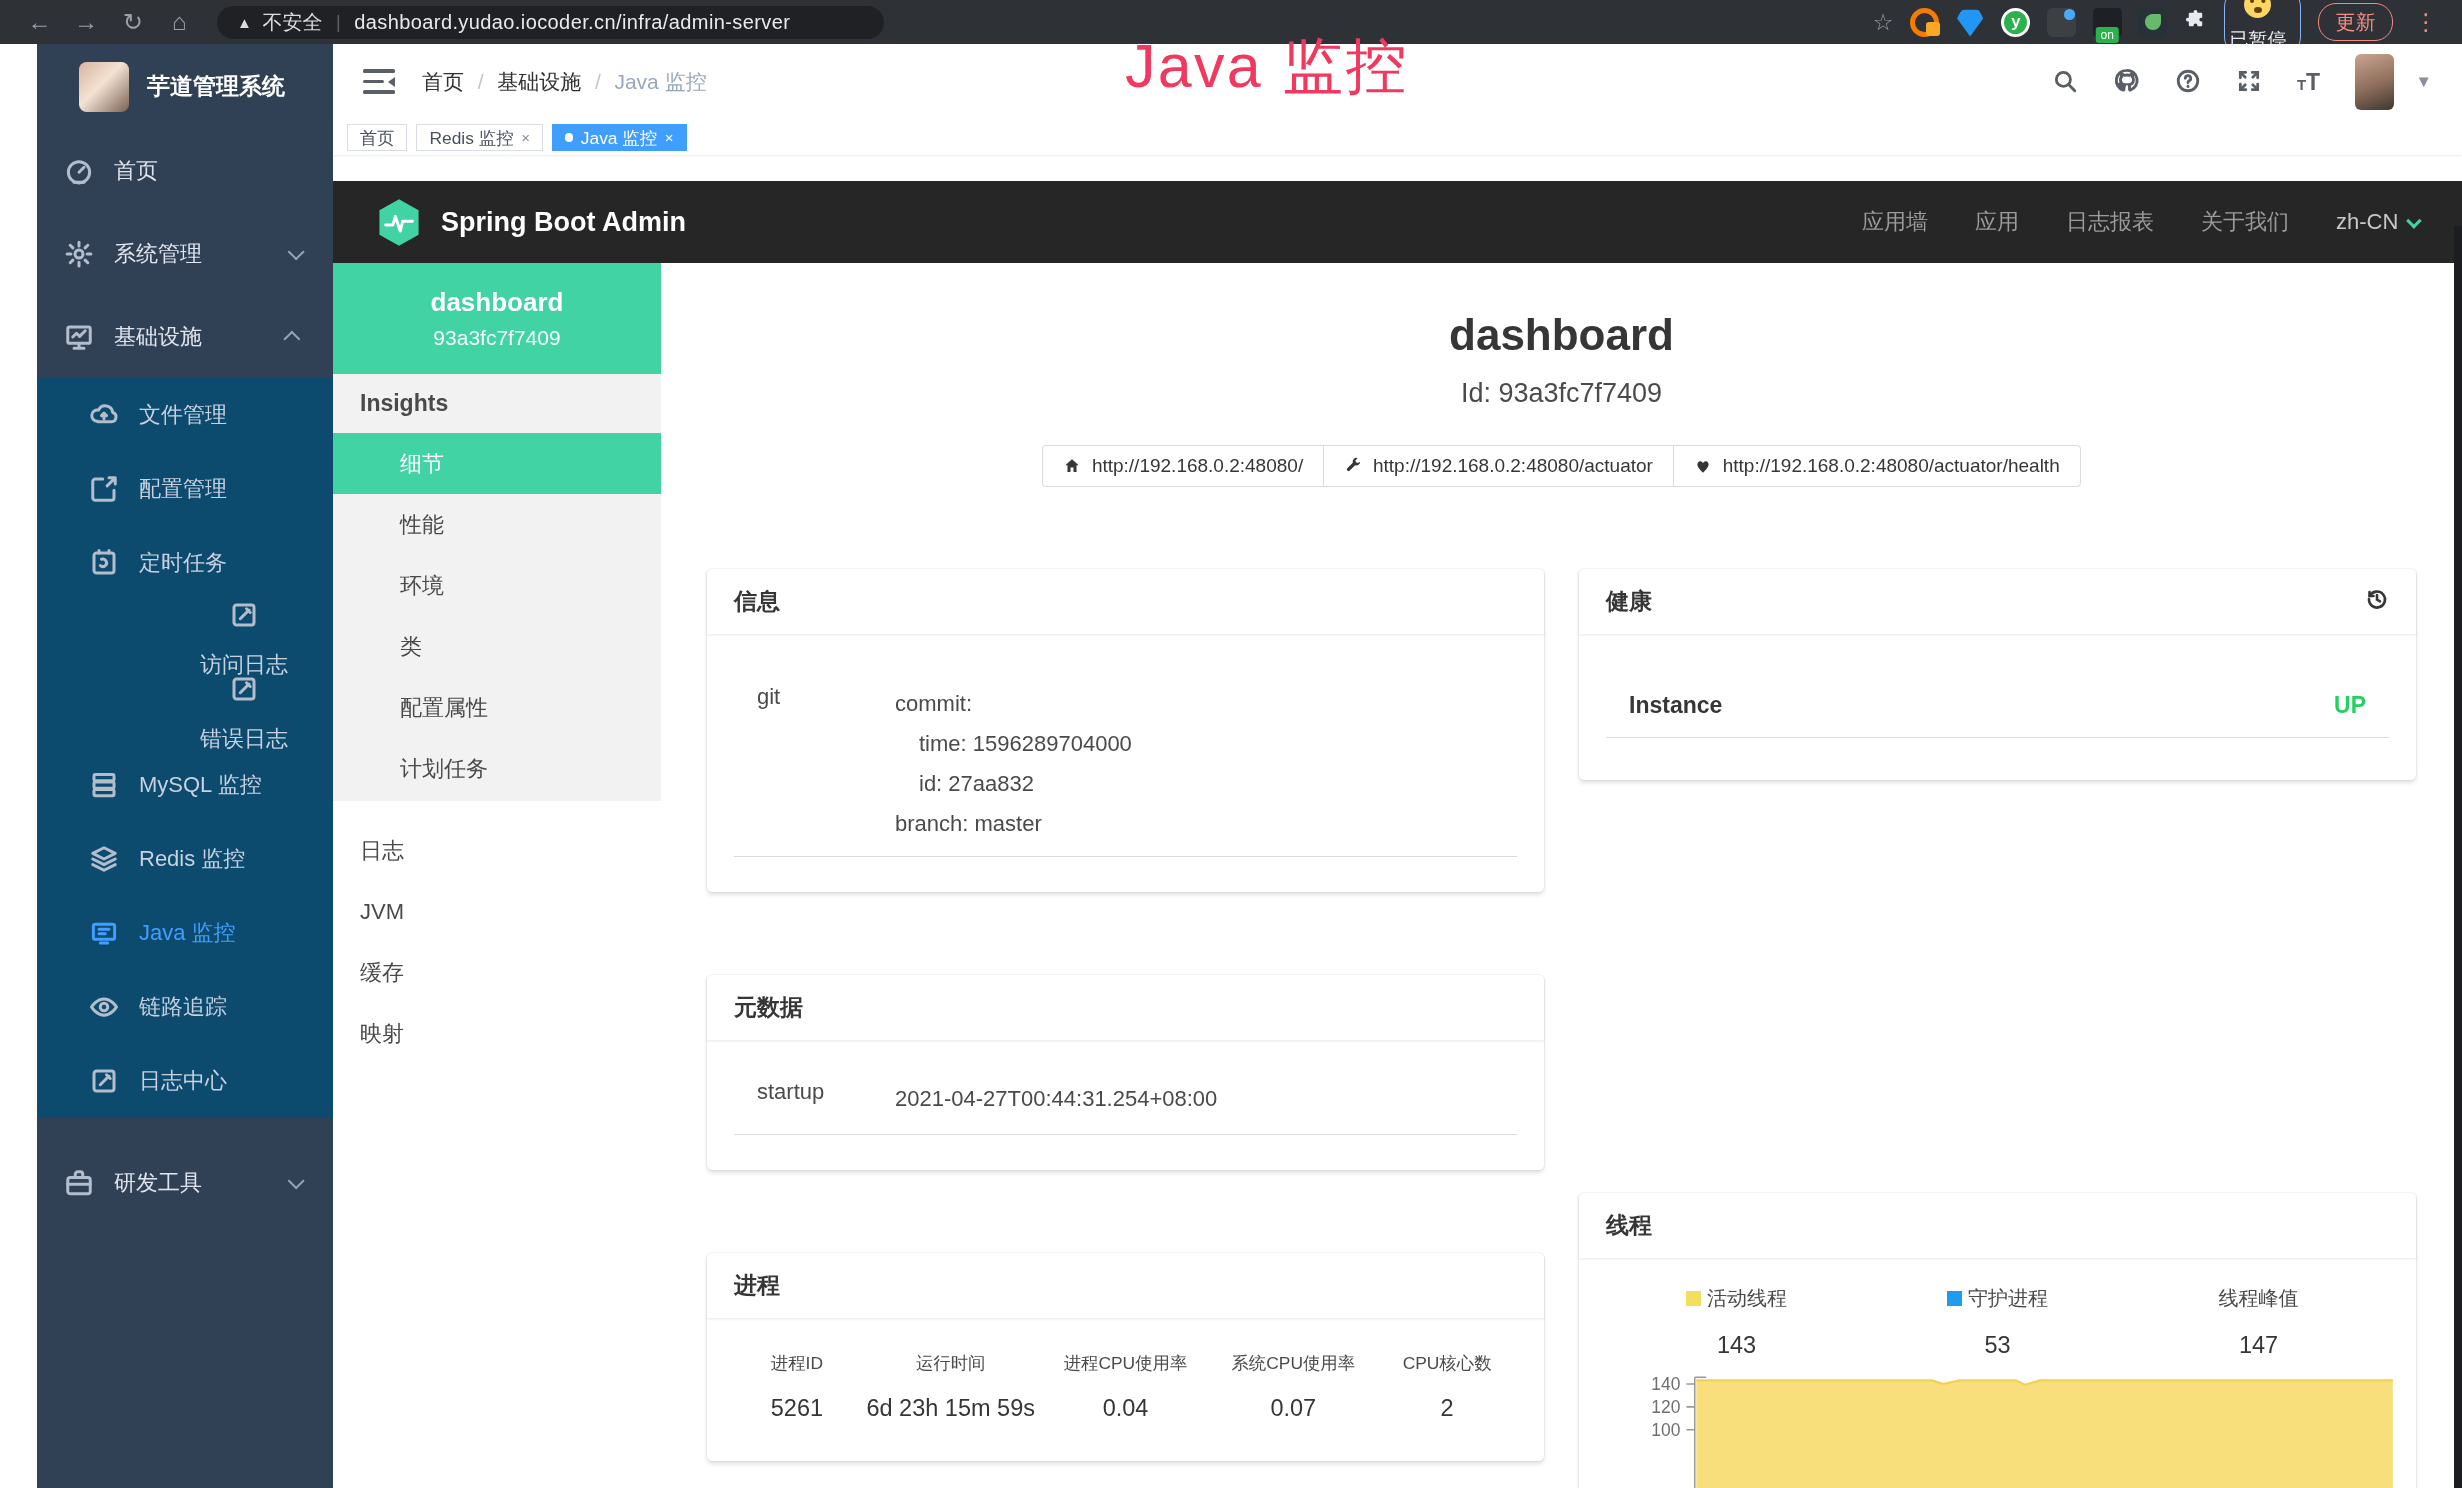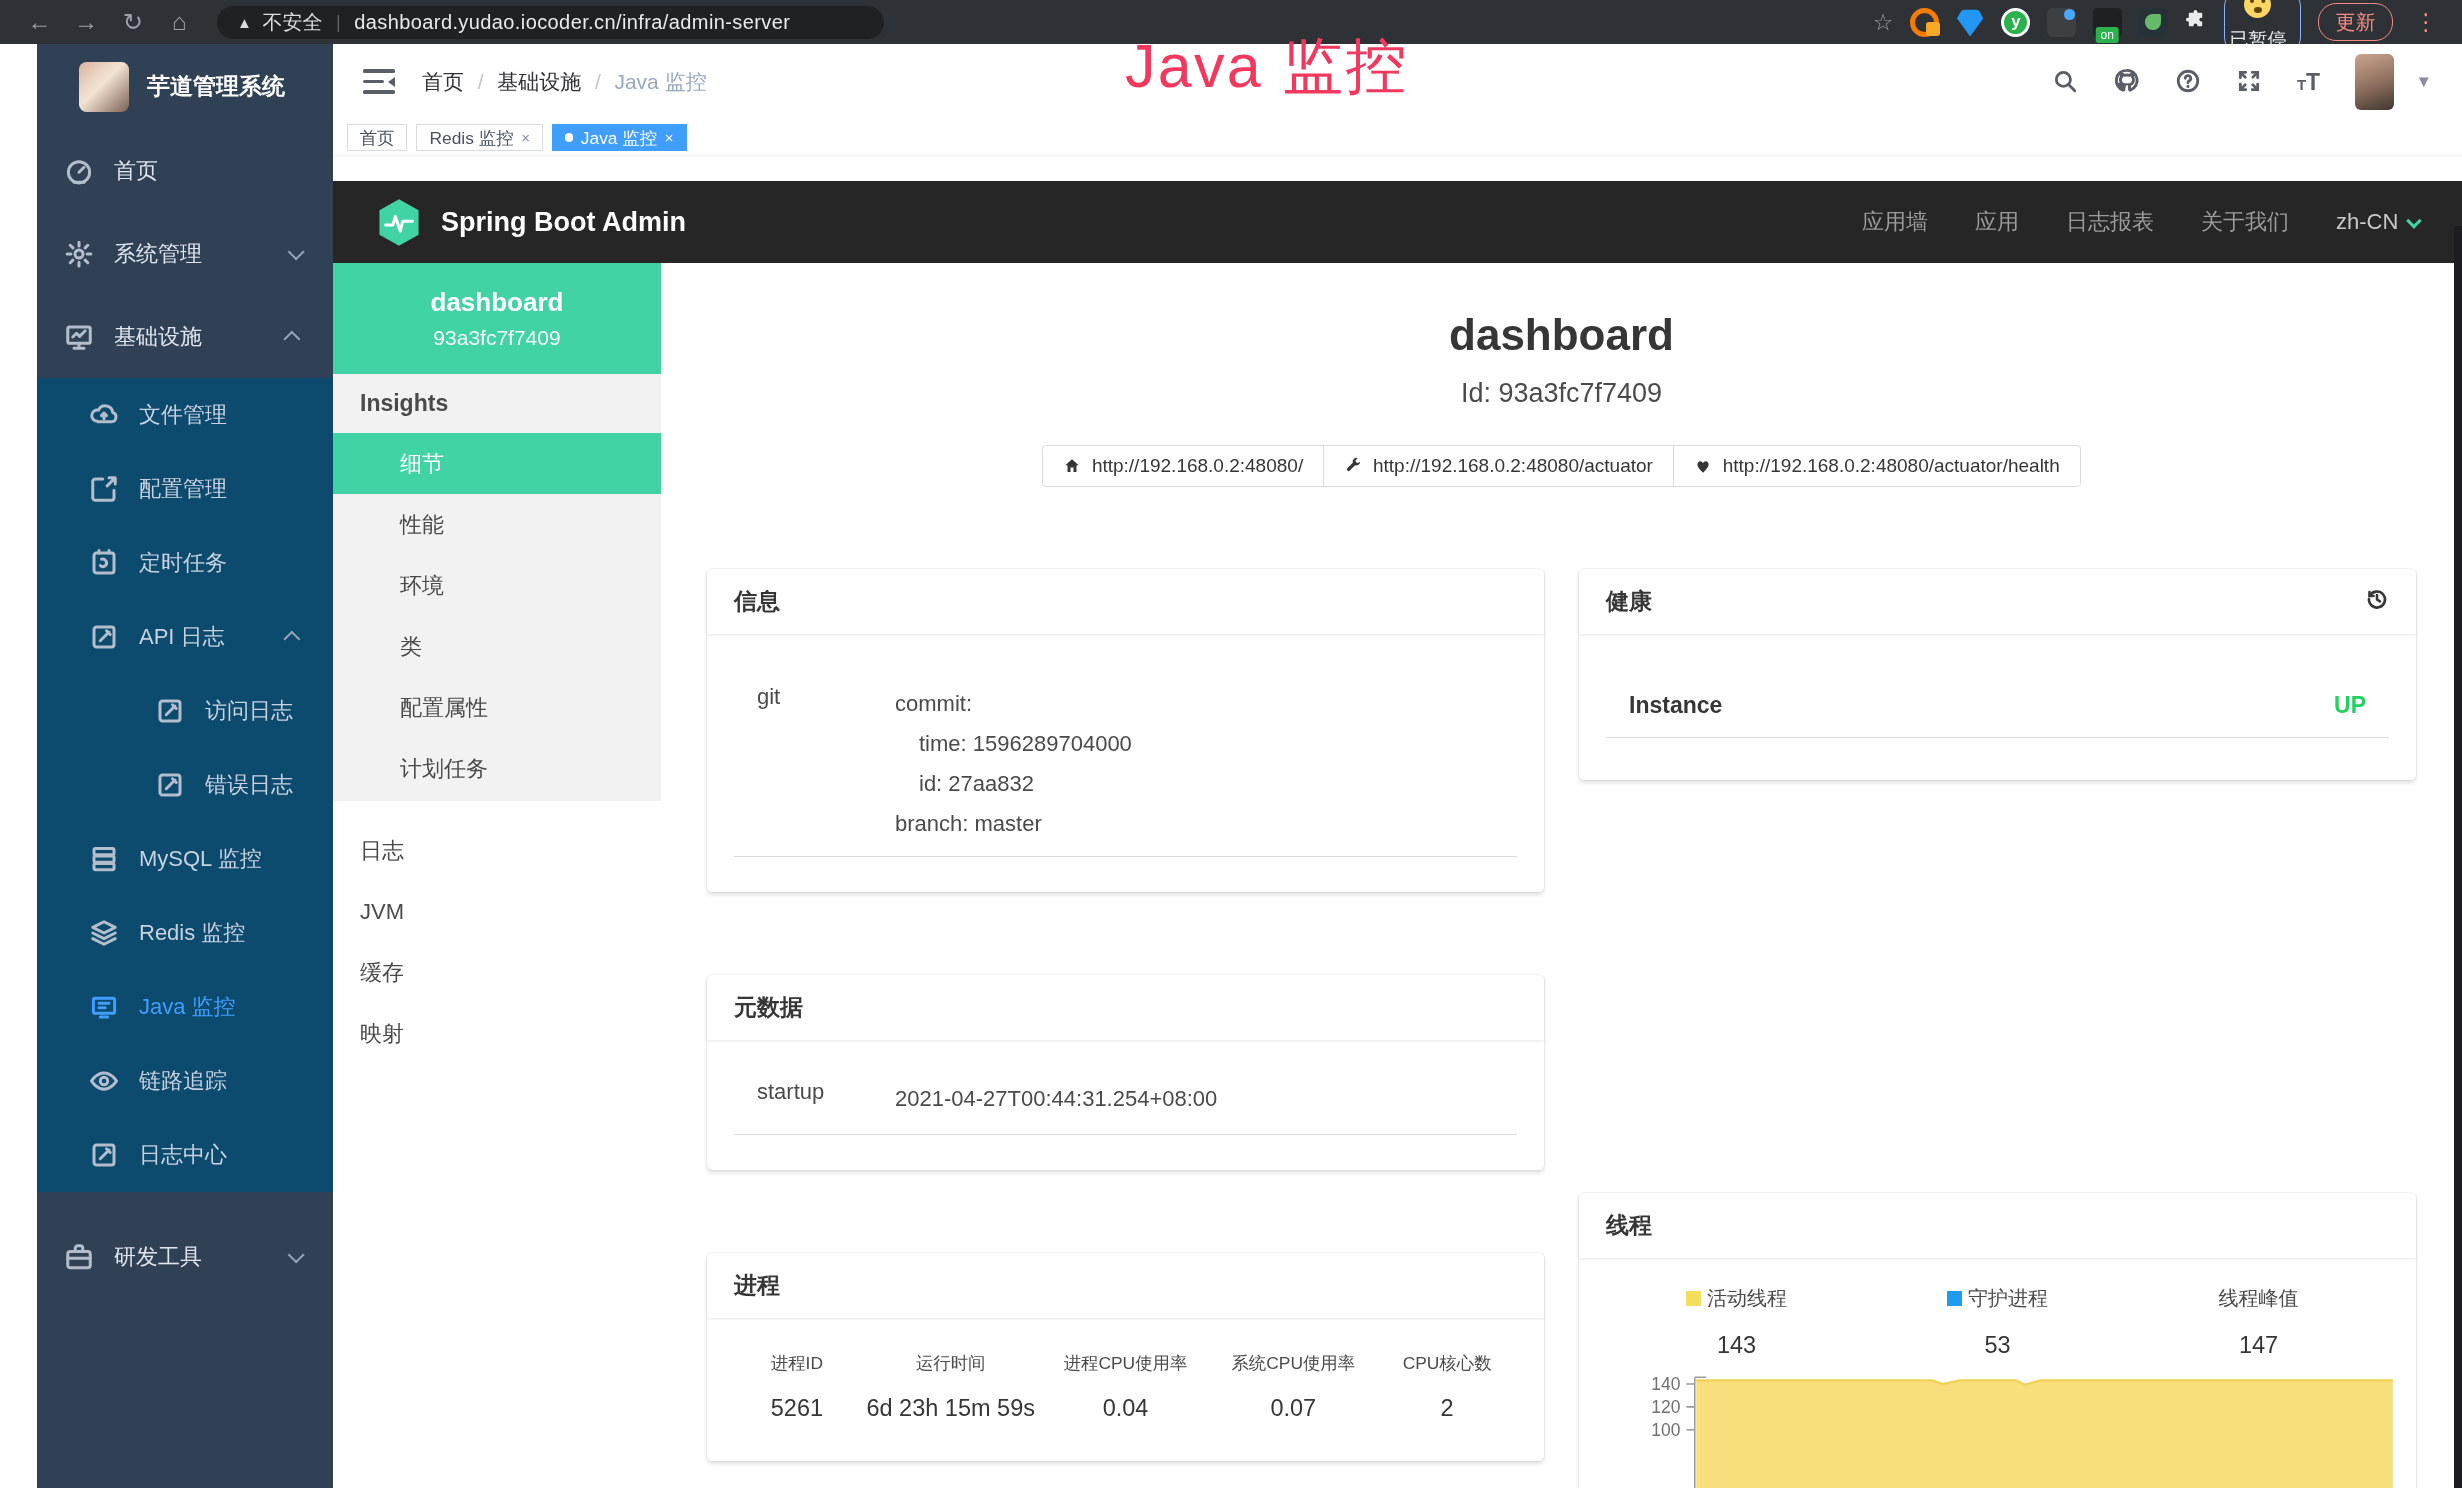--- a/index.html
+++ b/index.html
@@ -56,21 +56,21 @@
   .v-side{ width:296px; flex-shrink:0; background:#304156; overflow:hidden; }
   .v-logo{ height:85px; display:flex; align-items:center; gap:18px; padding-left:42px; }
   .v-avatar{ width:50px; height:50px; border-radius:7.6px;
              background:linear-gradient(135deg,#d8b4a0 0%,#f3e3d3 45%,#7a5f52 100%); }
   .v-title{ color:#fff; font-size:23px; font-weight:bold; }
   .v-item{ height:83px; display:flex; align-items:center; gap:20px; padding-left:27px;
            color:#dfe4ee; font-size:22px; }
   .v-item .icn{ width:30px; height:30px; flex-shrink:0; }
   .v-sub{ background:#0c4a6e; }
   .v-sub .v-item{ height:74px; padding-left:52px; color:#c8d1e0; }
-  .v-sub .v-item.lv3{ padding-left:118px; }
+  .v-sub .v-item.lv3{ padding-left:118px;flex-direction:column; }
   .v-item.active{ color:#409EFF; }
   .chev{ width:12px; height:12px; border-right:2.3px solid #97a4b7; border-bottom:2.3px solid #97a4b7;
          margin-left:auto; margin-right:33px; flex-shrink:0; }
   .chev.down{ transform:rotate(45deg) translateY(-3px); }
   .chev.up{ transform:rotate(-135deg) translateY(-3px); }
   .v-item svg{ stroke:#b3bdcc; fill:none; stroke-width:2.4; stroke-linecap:round; stroke-linejoin:round; }
   .v-item.active svg{ stroke:#409EFF; }
   .v-tools{ margin-top:23px; }
 
   
@@ -275,28 +275,20 @@
               <path d="M14.5 9.5L20 4M16 3h5v5"></path>
             </svg>
           <span>配置管理</span>
         </div>
         <div class="v-item">
           <svg class="icn" viewBox="0 0 24 24">
               <rect x="4" y="4" width="16" height="16" rx="2"></rect>
               <path d="M8 4V2M16 4V2M9 14a3 3 0 1 0 1-5"></path>
             </svg>
           <span>定时任务</span>
-        </div>
-        <div class="v-item">
-          <svg class="icn" viewBox="0 0 24 24">
-              <rect x="4" y="4" width="16" height="16" rx="2"></rect>
-              <path d="M9 15l7-7M14 7l3 3"></path>
-            </svg>
-          <span>API 日志</span>
-          <i class="chev up"></i>
         </div>
         <div class="v-item lv3">
           <svg class="icn" viewBox="0 0 24 24">
               <rect x="4" y="4" width="16" height="16" rx="2"></rect>
               <path d="M9 15l7-7M14 7l3 3"></path>
             </svg>
           <span>访问日志</span>
         </div>
         <div class="v-item lv3">
           <svg class="icn" viewBox="0 0 24 24">

